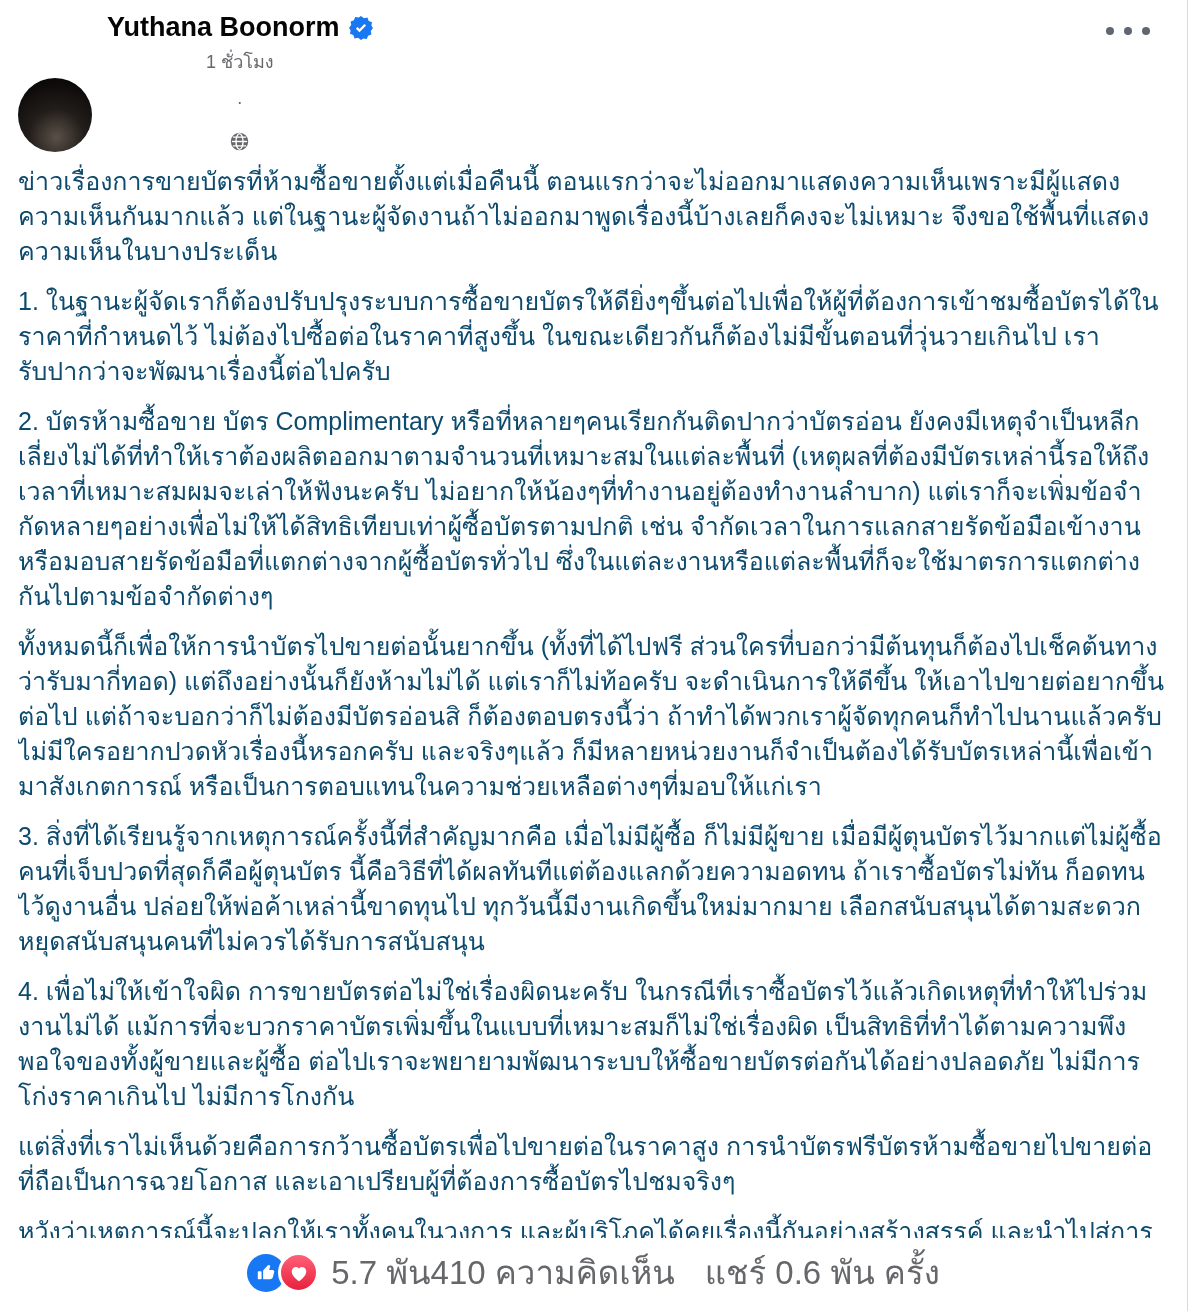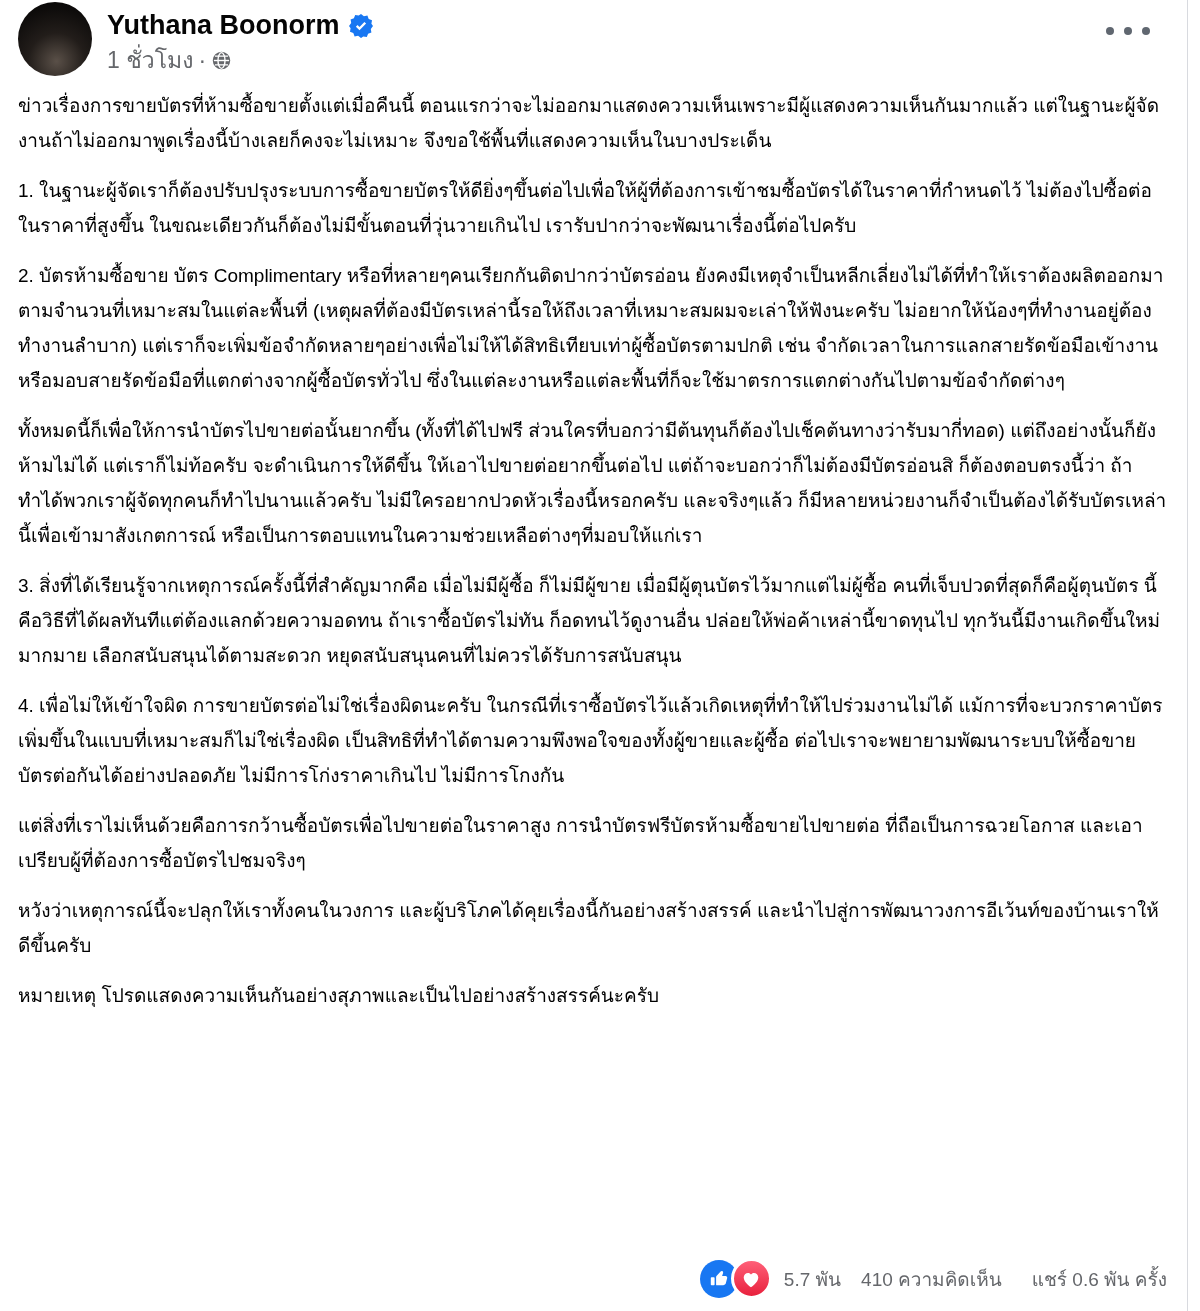--- a/index.html
+++ b/index.html
@@ -17,22 +17,22 @@
     width: 1188px;
     height: 1311px;
     border-right: 1px solid #d8dadf;
     padding: 0 18px;
     display: flex;
     flex-direction: column;
   }
   
   .post-header {
     display: flex;
-    align-items: center;
-    padding-top: 2px;
+    align-items: flex-end;
+    padding-top: 8px;
     margin-bottom: 12px;
     position: relative;
     flex: 0 0 auto;
   }
   .avatar {
     width: 74px;
     height: 74px;
     border-radius: 50%;
     flex: 0 0 auto;
     background: radial-gradient(circle at 52% 80%, #5a5048 0%, #221d1a 40%, #0e0c0b 75%, #050404 100%);
@@ -44,57 +44,57 @@
     font-size: 27px;
     font-weight: 700;
     color: #050505;
     line-height: 32px;
     cursor: pointer;
   }
   .verified-badge { width: 24px; height: 24px; display: inline-block; margin-top: 2px; }
   .meta-row {
     display: flex;
     align-items: center;
-    gap: 5px;
+    gap: 14px;
     margin-top: 6px;
     color: #65676b;
-    font-size: 23px;
+    font-size: 18px;
     line-height: 26px;
+    flex-direction: column;
   }
   .globe-icon { width: 21px; height: 21px; display: inline-block; margin-top: 2px; }
   .more-btn {
     position: absolute;
     right: 12px;
     top: 20px;
     border: none;
     background: transparent;
     padding: 6px;
     cursor: pointer;
   }
   .more-btn svg { display: block; }
   
   .post-body {
     flex: 1 1 auto;
     overflow: hidden;
-    font-size: 19px;
+    font-size: 25px;
     line-height: 35px;
-    color: #000000;
+    color: #0c4a6e;
     overflow-wrap: anywhere;
   }
   .post-body p { margin: 0 0 15px 0; }
   
   .post-footer {
     flex: 0 0 auto;
     display: flex;
-    justify-content: flex-end;
+    justify-content: center;
     align-items: center;
     padding: 8px 2px 12px 2px;
     color: #65676b;
-    font-size: 19px;
-    gap: 20px;
+    font-size: 33px;
   }
   .reactions { display: flex; align-items: center; cursor: pointer; }
   .reaction-icon {
     width: 38px;
     height: 38px;
     border-radius: 50%;
     display: flex;
     align-items: center;
     justify-content: center;
   }

